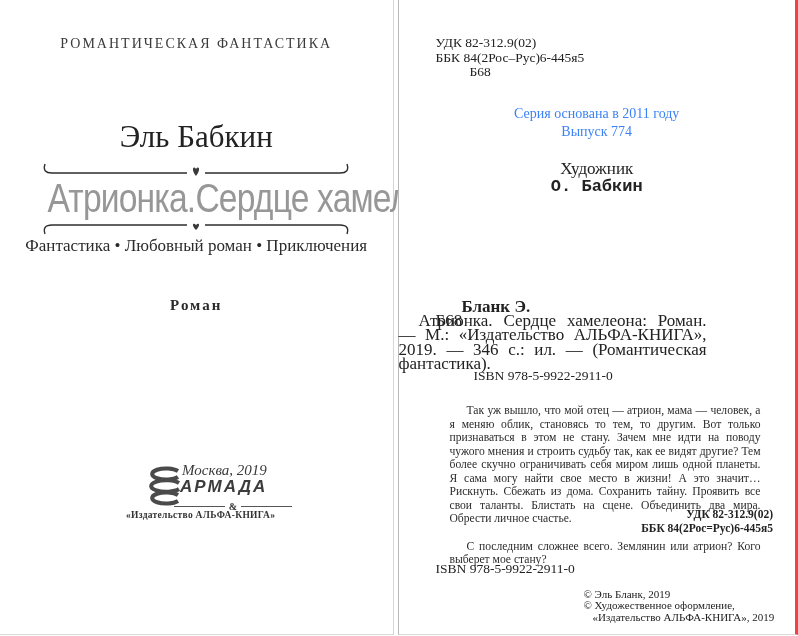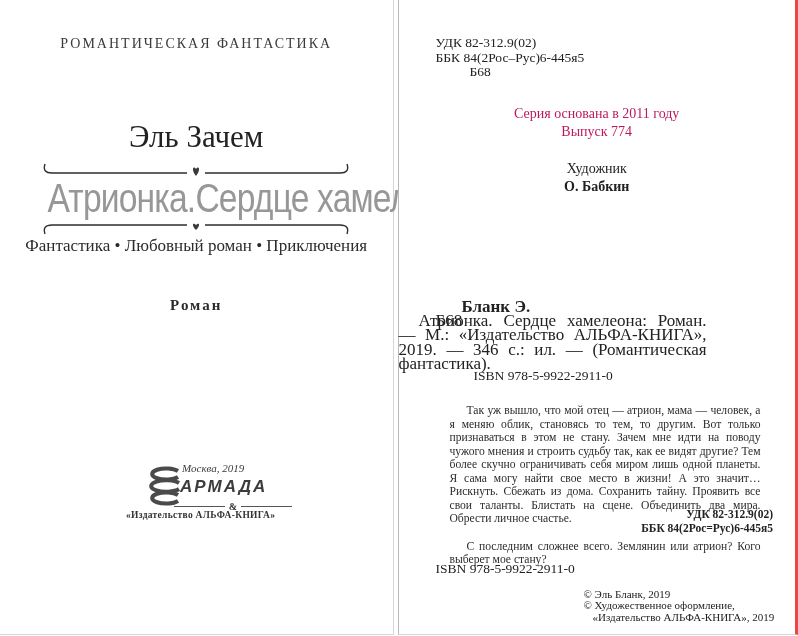--- a/index.html
+++ b/index.html
@@ -29,40 +29,40 @@
     font-family:"Liberation Sans","DejaVu Sans",sans-serif;
     font-size:41px;font-weight:400;color:#979797;
     letter-spacing:-1px;transform:scaleX(0.82);
   }
   .lp-rule-bottom{top:221px;}
   .lp-genres{top:236px;font-size:17px;color:#2a2a2a;}
   .lp-roman{top:297px;font-size:15px;font-weight:700;letter-spacing:2px;color:#2a2a2a;}
 
   .lp-logo{top:462px;left:140px;width:190px;height:68px;}
   .logo-globe{position:absolute;left:6px;top:3px;}
-  .logo-city{position:absolute;left:42px;top:0px;font-style:italic;font-size:11px;color:#3a3a3a;white-space:nowrap;}
+  .logo-city{position:absolute;left:42px;top:0px;font-style:italic;font-size:15px;color:#3a3a3a;white-space:nowrap;}
   .logo-armada{
     position:absolute;left:40px;top:15px;
     font-family:"Liberation Sans","DejaVu Sans",sans-serif;
     font-weight:700;font-style:italic;font-size:17px;letter-spacing:2px;color:#3c3c3c;
   }
   .logo-amp-row{position:absolute;left:34px;top:39px;width:118px;display:flex;align-items:center;}
   .logo-amp-row .hline{flex:1;height:1px;background:#555;}
   .logo-amp{font-size:10px;padding:0 4px;color:#333;font-weight:700;}
   .logo-publisher{
     position:absolute;left:-14px;top:48px;width:218px;
     font-size:9.5px;font-weight:700;letter-spacing:0.3px;color:#333;white-space:nowrap;
   }
 
   
   .rp-udk-block{top:36px;left:37px;font-size:13.5px;line-height:14.5px;color:#222;}
   .rp-udk-block .indent{margin-left:34px;}
-  .rp-series-note{top:105px;font-size:14px;line-height:18px;color:#be185d;}
-  .rp-artist{top:160px;font-size:14px;line-height:18px;color:#222;}
-  .rp-artist .bold{font-weight:700;}
+  .rp-series-note{top:105px;font-size:14px;line-height:18px;color:#3b82f6;}
+  .rp-artist{top:160px;font-size:17px;line-height:18px;color:#222;}
+  .rp-artist .bold{font-weight:700;font-family:Liberation Mono, monospace;}
 
   .rp-bib{top:300px;left:0;right:0;font-size:17px;line-height:14.2px;color:#222;}
   .bib-author{margin-left:63px;font-weight:700;}
   .bib-code{position:absolute;left:37px;top:14px;}
   .bib-text{width:308px;text-indent:20px;text-align:justify;}
   .rp-isbn-mid{top:368px;left:75px;font-size:13.5px;color:#222;}
 
   .rp-annotation{
     top:390px;left:37px;width:339px;
     font-size:11.6px;line-height:13.5px;text-align:justify;color:#2b2b2b;
@@ -78,21 +78,21 @@
 </style>
 </head>
 <body>
 
 <div class="spread">
 
   <div class="page page-left">
 
     <div class="abs ctr lp-series">РОМАНТИЧЕСКАЯ ФАНТАСТИКА</div>
 
-    <div class="abs ctr lp-author">Эль Зачем</div>
+    <div class="abs ctr lp-author">Эль Бабкин</div>
 
     <div class="abs ctr lp-rule-top">
       <svg width="312" height="16" viewBox="0 0 312 16">
         <path d="M5 3 Q2 12 12 12 L147 12" fill="none" stroke="#2e2e2e" stroke-width="1.4"></path>
         <path d="M165 12 L300 12 Q310 12 307 3" fill="none" stroke="#2e2e2e" stroke-width="1.4"></path>
         <path d="M156 15 C151 9 153 4 156 8 C159 4 161 9 156 15 Z" fill="#3a3a3a" stroke="none"></path>
       </svg>
     </div>
 
     <div class="abs ctr lp-title">

